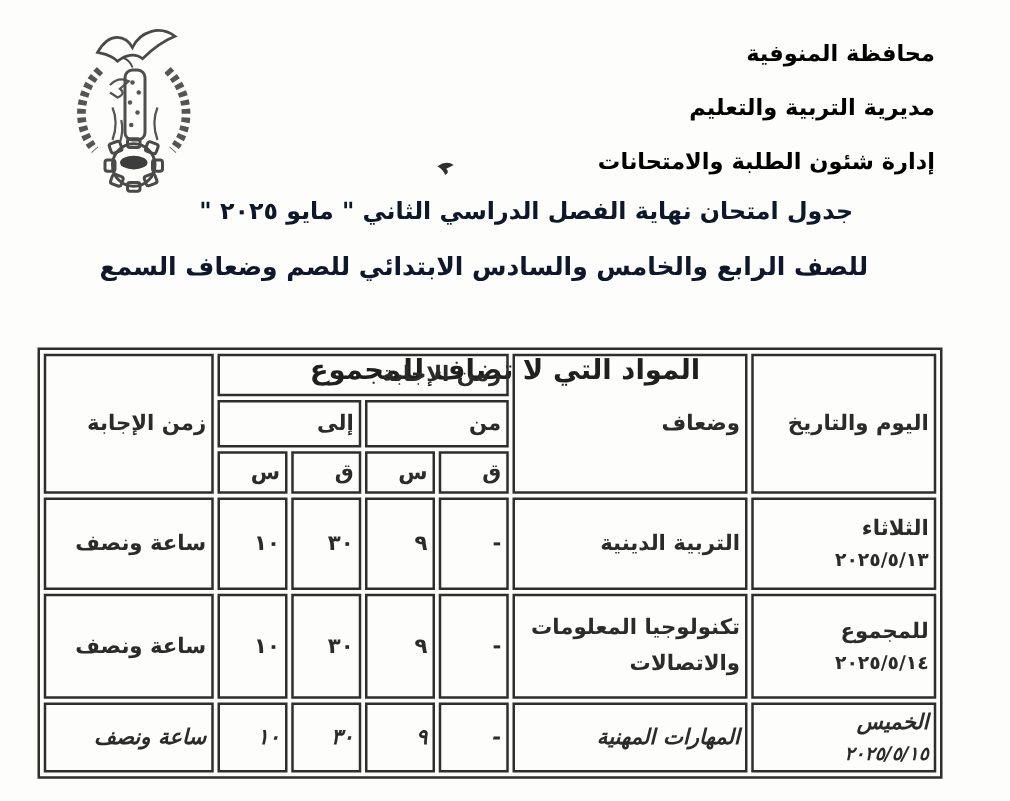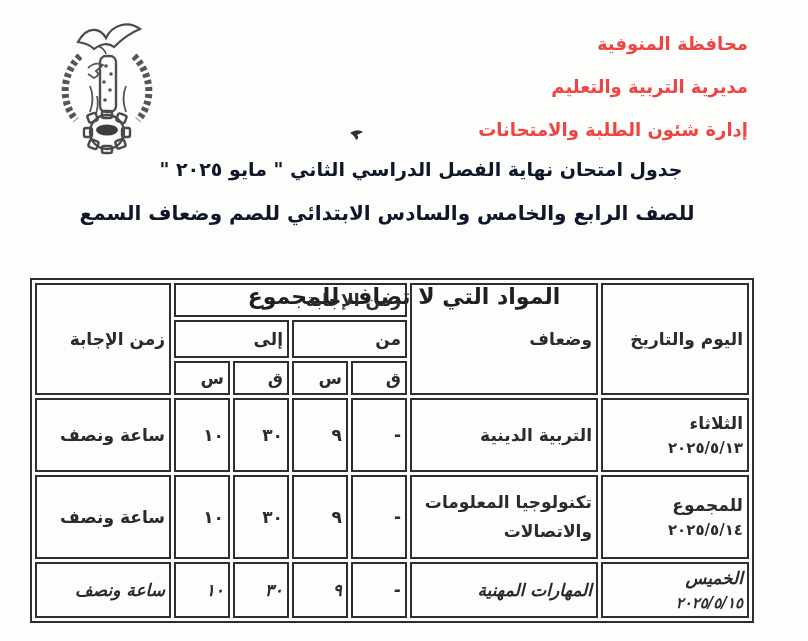--- a/index.html
+++ b/index.html
@@ -13,21 +13,21 @@
     overflow:hidden;
   }
   
   .emblem{position:absolute;top:16px;left:46px;width:120px;height:140px;}
   .org-block{
     position:absolute;top:22px;right:60px;
     text-align:right;
     font-weight:bold;
     font-size:18px;
     line-height:43px;
-    color:#ef4444;
+    color:#000000;
     letter-spacing:.5px;
   }
   .smudge{position:absolute;top:126px;left:348px;width:18px;height:16px;}
   
   .title-line{position:absolute;left:0;right:0;text-align:center;font-weight:bold;color:#0f172a;}
   .t1{top:158px;font-size:19px;padding-left:34px;}
   .t2{top:201px;font-size:20px;padding-right:34px;letter-spacing:.3px;}
   .t3{top:241px;font-size:22px;color:#1f1f1f;margin-top:43px;}
   
   table.sched{

